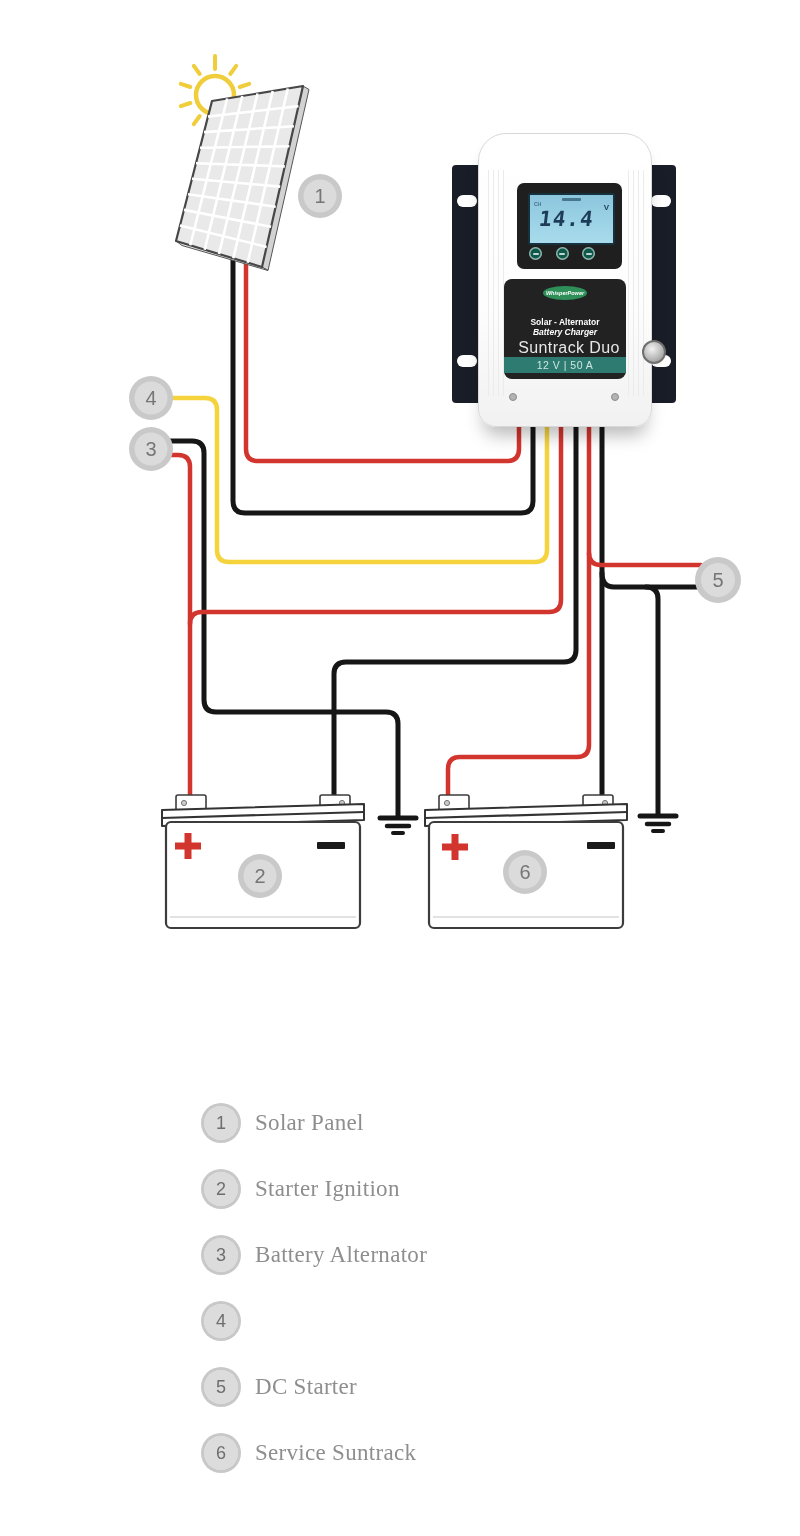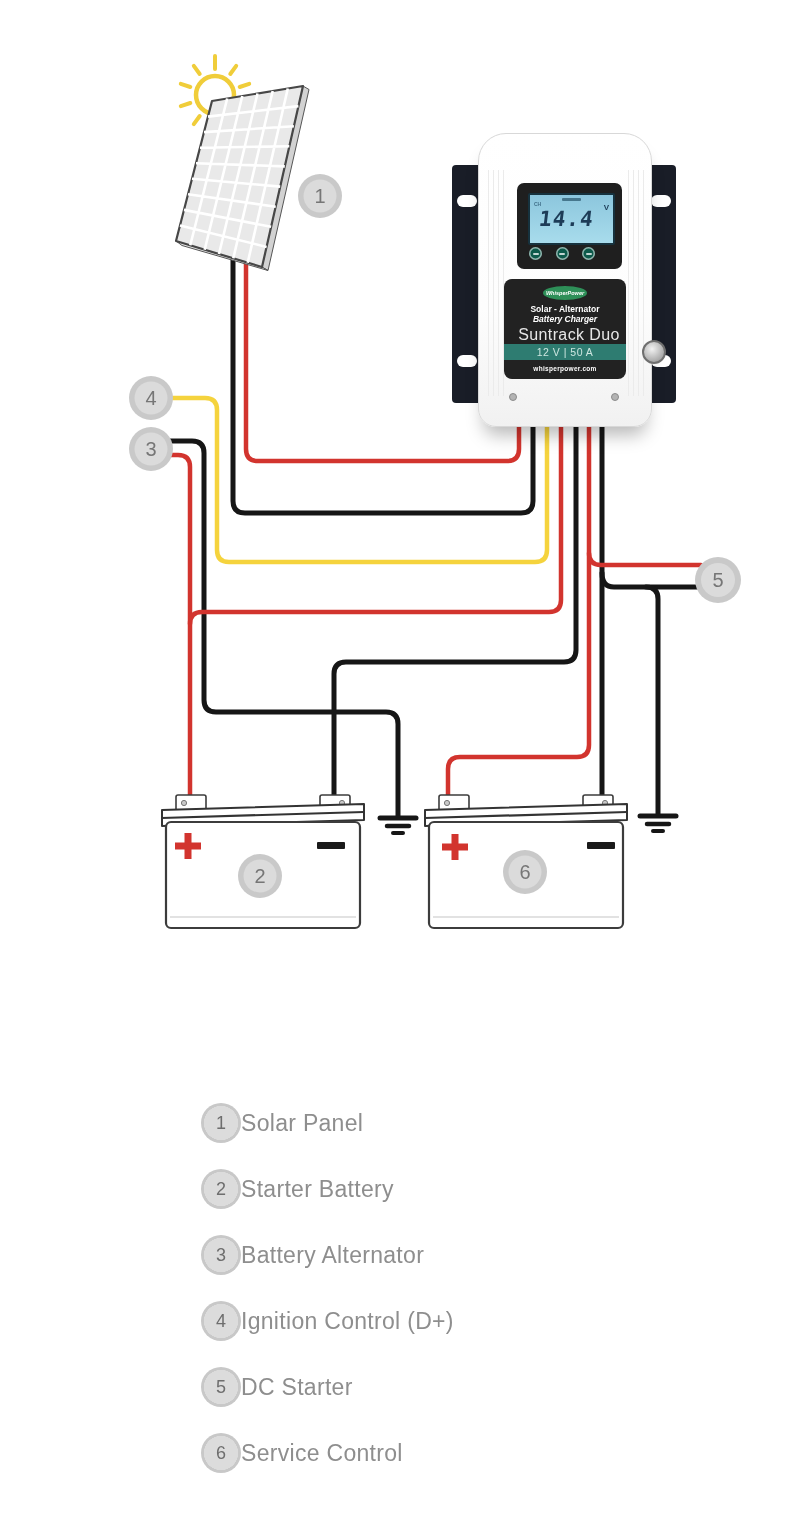--- a/index.html
+++ b/index.html
@@ -34,40 +34,40 @@
   .btn-row{position:absolute;left:12px;top:64px;width:66px;display:flex;justify-content:space-between;}
   .chg-btn{width:13px;height:13px;border-radius:50%;background:#0d5a4b;
     box-shadow:inset 0 0 0 1.5px rgba(255,255,255,0.55);position:relative;}
   .chg-btn::after{content:"";position:absolute;left:3.5px;top:5.5px;width:6px;height:2px;
     background:rgba(255,255,255,0.75);border-radius:1px;}
   .label-panel{position:absolute;left:25px;top:145px;width:122px;height:100px;background:#222222;
     border-radius:8px;text-align:center;color:#ffffff;overflow:hidden;}
   .logo-oval{margin:7px auto 0;width:44px;height:14px;border-radius:50%;background:var(--logo-green,#2e8f58);
     display:flex;align-items:center;justify-content:center;}
   .logo-oval span{font-size:5.5px;font-style:italic;font-weight:bold;color:#ffffff;white-space:nowrap;}
-  .lbl-line1{margin-top:4px;font-size:8.5px;line-height:10px;font-weight:bold;}
+  .lbl-line1{margin-top:17px;font-size:8.5px;line-height:10px;font-weight:bold;}
   .lbl-line2{font-size:8.5px;line-height:10px;font-weight:bold;font-style:italic;}
   .lbl-product{margin-top:2px;font-size:16px;line-height:18px;color:#e6e6e6;letter-spacing:0.4px;padding-left:8px;}
   .lbl-band{margin-top:0;height:16px;line-height:16px;background:var(--band-teal,#2e7c71);
     color:#cde6e0;font-size:10.5px;letter-spacing:0.5px;}
   .lbl-site{margin-top:5px;font-size:6.5px;font-weight:bold;letter-spacing:0.3px;}
   .face-screw{position:absolute;width:6px;height:6px;border-radius:50%;background:#b3b3b3;
     border:1px solid #8b8b8b;top:259px;}
   .screw-l{left:30px;} .screw-r{left:132px;}
   .side-screw{position:absolute;left:190px;top:207px;width:20px;height:20px;border-radius:50%;
     background:radial-gradient(circle at 40% 35%,#f2f2f2,#a5a5a5 75%);border:2px solid #6f6f6f;}
 
   
   .legend{position:absolute;left:201px;top:1103px;display:flex;flex-direction:column;gap:26px;}
   .legend-row{display:flex;align-items:center;height:40px;}
   .legend-badge{width:40px;height:40px;border-radius:50%;flex:0 0 40px;
     background:radial-gradient(circle,#dcdcdc 0 60%,#c8c8c8 61% 100%);
     display:flex;align-items:center;justify-content:center;
     font-size:18px;color:#6e6e6e;}
-  .legend-label{font-size:23px;color:var(--legend-text,#8e8e8e);letter-spacing:0.3px;}
+  .legend-label{margin-left:14px;font-size:23px;color:var(--legend-text,#8e8e8e);letter-spacing:0.3px;font-family:Liberation Serif, serif;}
 </style>
 </head>
 <body>
 
 <svg id="diagram-svg" width="800" height="1536" viewBox="0 0 800 1536">
 
   <g style="stroke:var(--sun-yellow)" stroke-width="4" stroke-linecap="round" fill="none">
     <circle cx="215" cy="95" r="19" stroke-width="4.5"></circle>
     <path d="M215 69 L215 56"></path>
     <path d="M199.7 74 L193.8 65.9"></path>
@@ -218,31 +218,30 @@
   <div class="side-screw"></div>
 </div>
 
 <div class="legend">
   <div class="legend-row">
     <div class="legend-badge">1</div>
     <div class="legend-label">Solar Panel</div>
   </div>
   <div class="legend-row">
     <div class="legend-badge">2</div>
-    <div class="legend-label">Starter Battery</div>
+    <div class="legend-label">Starter Ignition</div>
   </div>
   <div class="legend-row">
     <div class="legend-badge">3</div>
     <div class="legend-label">Battery Alternator</div>
   </div>
   <div class="legend-row">
     <div class="legend-badge">4</div>
-    <div class="legend-label">Ignition Control (D+)</div>
   </div>
   <div class="legend-row">
     <div class="legend-badge">5</div>
     <div class="legend-label">DC Starter</div>
   </div>
   <div class="legend-row">
     <div class="legend-badge">6</div>
-    <div class="legend-label">Service Control</div>
+    <div class="legend-label">Service Suntrack</div>
   </div>
 </div>
 
 </body></html>

